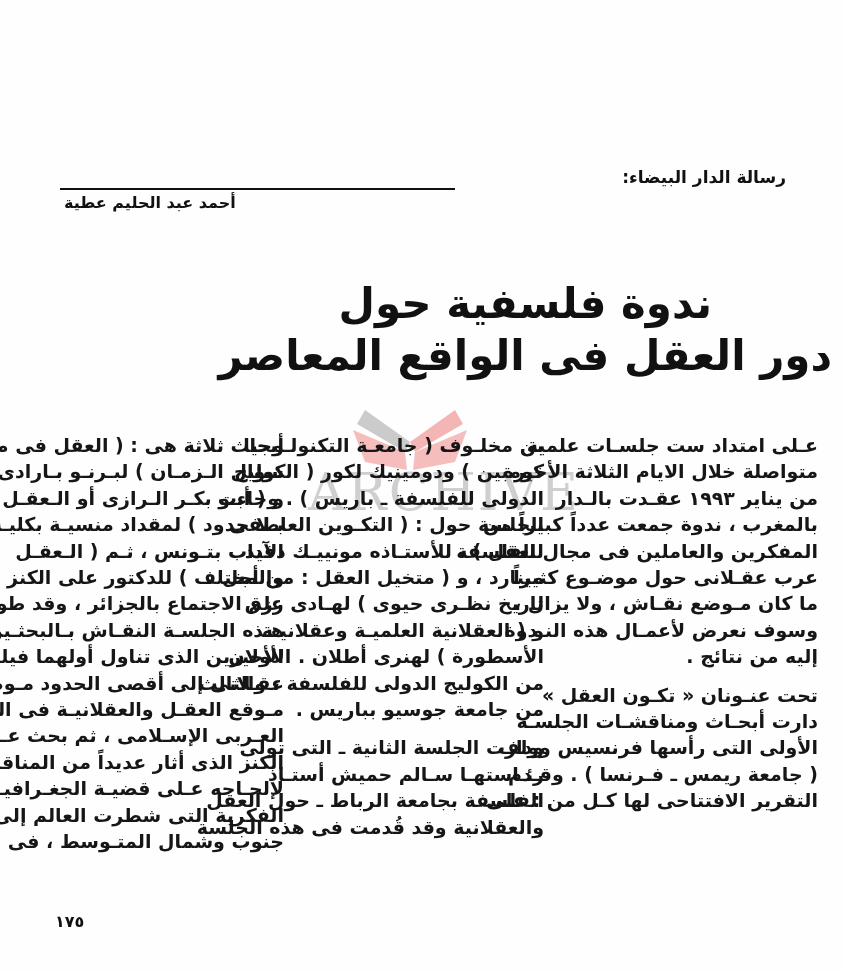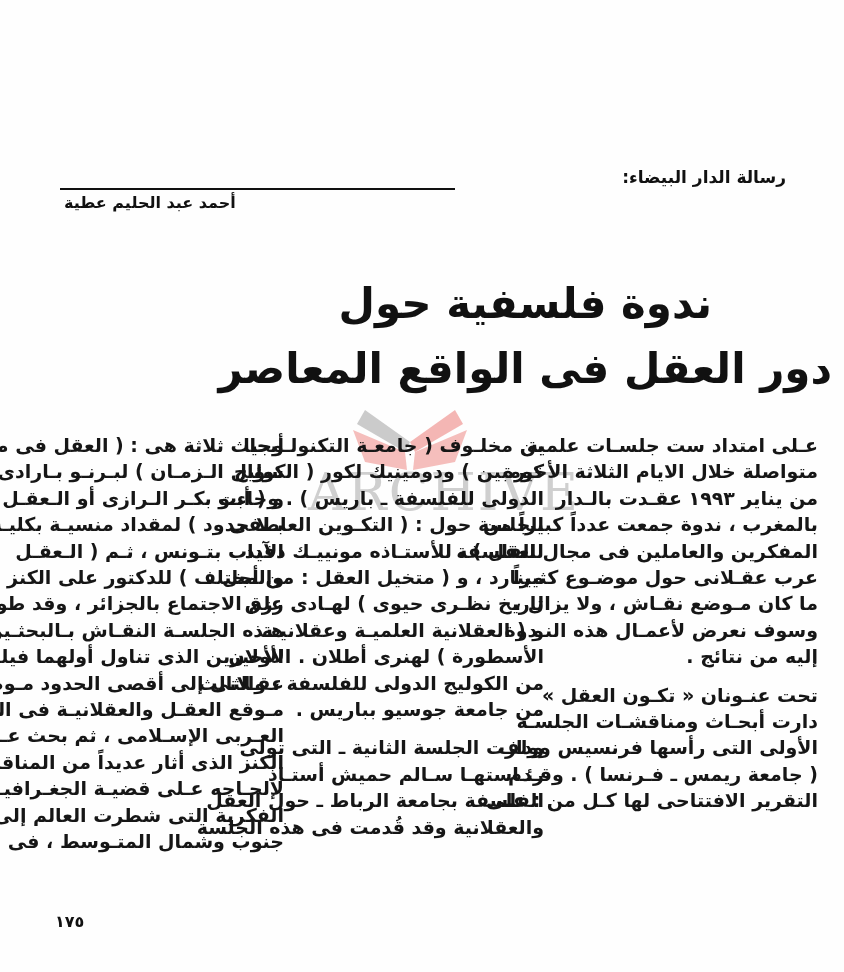--- a/index.html
+++ b/index.html
@@ -19,21 +19,21 @@
     }
     .author {
       position: absolute; left: 64px; top: 193px; direction: rtl;
       font-weight: bold; font-size: 16px; white-space: nowrap; letter-spacing: -0.5px;
     }
 
     .title {
       position: absolute; right: 132px; top: 278px; direction: rtl; text-align: right;
       font-weight: bold; font-size: 42px; line-height: 52px; white-space: nowrap;
     }
-    .title .t2 { margin-right: -120px; display: block; margin-top: 13px; }
+    .title .t2 { margin-right: -120px; display: block; }
 
     .watermark {
       position: absolute; left: 300px; top: 402px; width: 260px; height: 140px; pointer-events: none;
     }
     .wm-text {
       position: absolute; left: 8px; top: 60px;
       font-family: "DejaVu Serif", serif; font-size: 52px; color: rgba(150,150,150,0.45);
       letter-spacing: 2px;
     }
 

